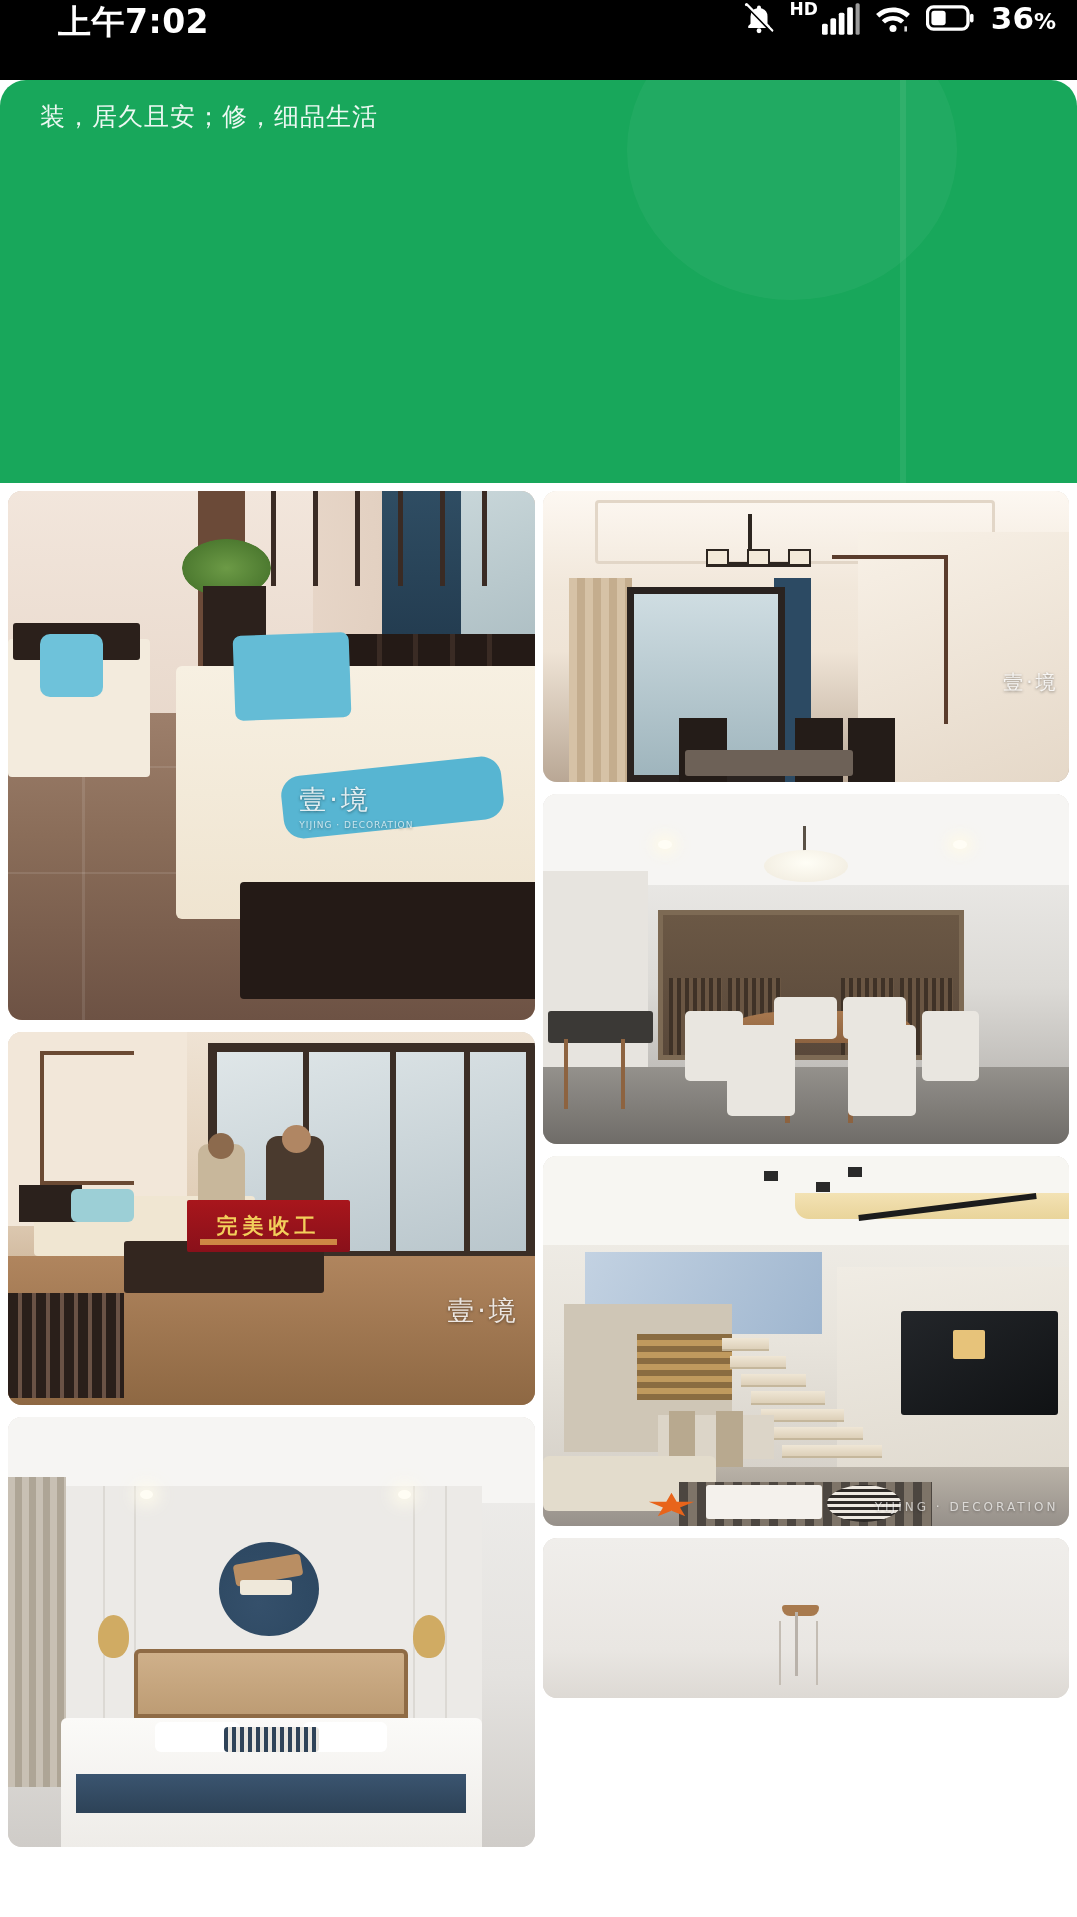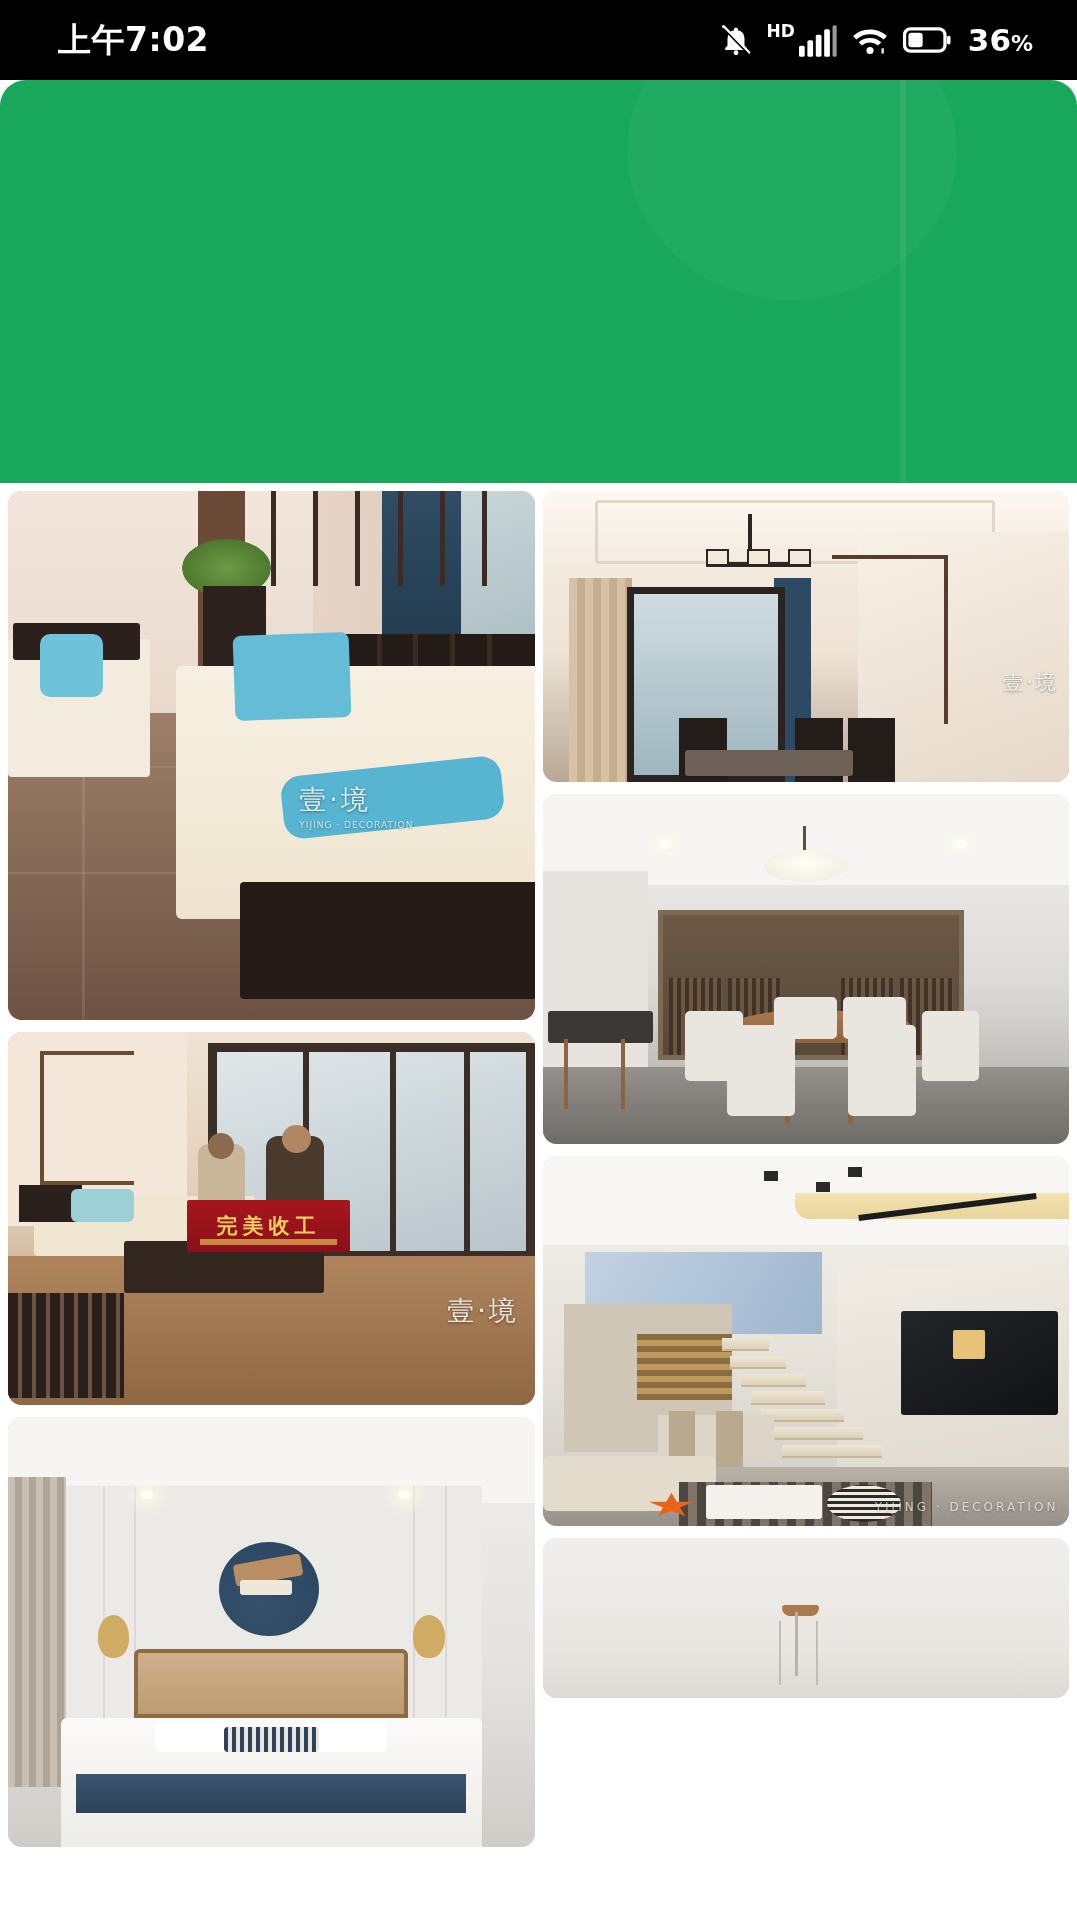--- a/index.html
+++ b/index.html
@@ -7,22 +7,22 @@
     width: 1077px; height: 1917px;
     background: #000;
     font-family: "DejaVu Sans", "Liberation Sans", sans-serif;
     overflow: hidden;
   }
   .phone { position: relative; width: 1077px; height: 1917px; background: #ffffff; overflow: hidden; }
 
   
   .statusbar {
     position: relative; height: 80px; background: #000; color: #fff;
-    display: flex; align-items: center; justify-content: space-between;
-    padding: 0 44px 0 58px;
+    display: flex; align-items: flex-start; justify-content: space-between;
+    padding: 0 21px 0 58px;
   }
   .sb-time { font-size: 33px; font-weight: 700; letter-spacing: .5px; }
   .sb-right { display: flex; align-items: center; gap: 13px; }
   .sb-icon { display: block; }
   .sb-batt-pct { font-size: 31px; font-weight: 700; margin-left: 4px; }
   .sb-batt-pct .unit { font-size: 22px; }
 
   
   .header {
     position: relative;
@@ -285,20 +285,21 @@
       <div class="sb-batt-pct">
         <span>36</span><span class="unit">%</span>
       </div>
     </div>
   </div>
 
   <div class="header">
     <div class="header-streak"></div>
 
 
+    <div class="tagline">装，居久且安；修，细品生活</div>
 
 
   </div>
 
   <div class="grid">
 
     <div class="col">
 
       <div class="card" style="height:529px;">
         <div class="scene s1">

